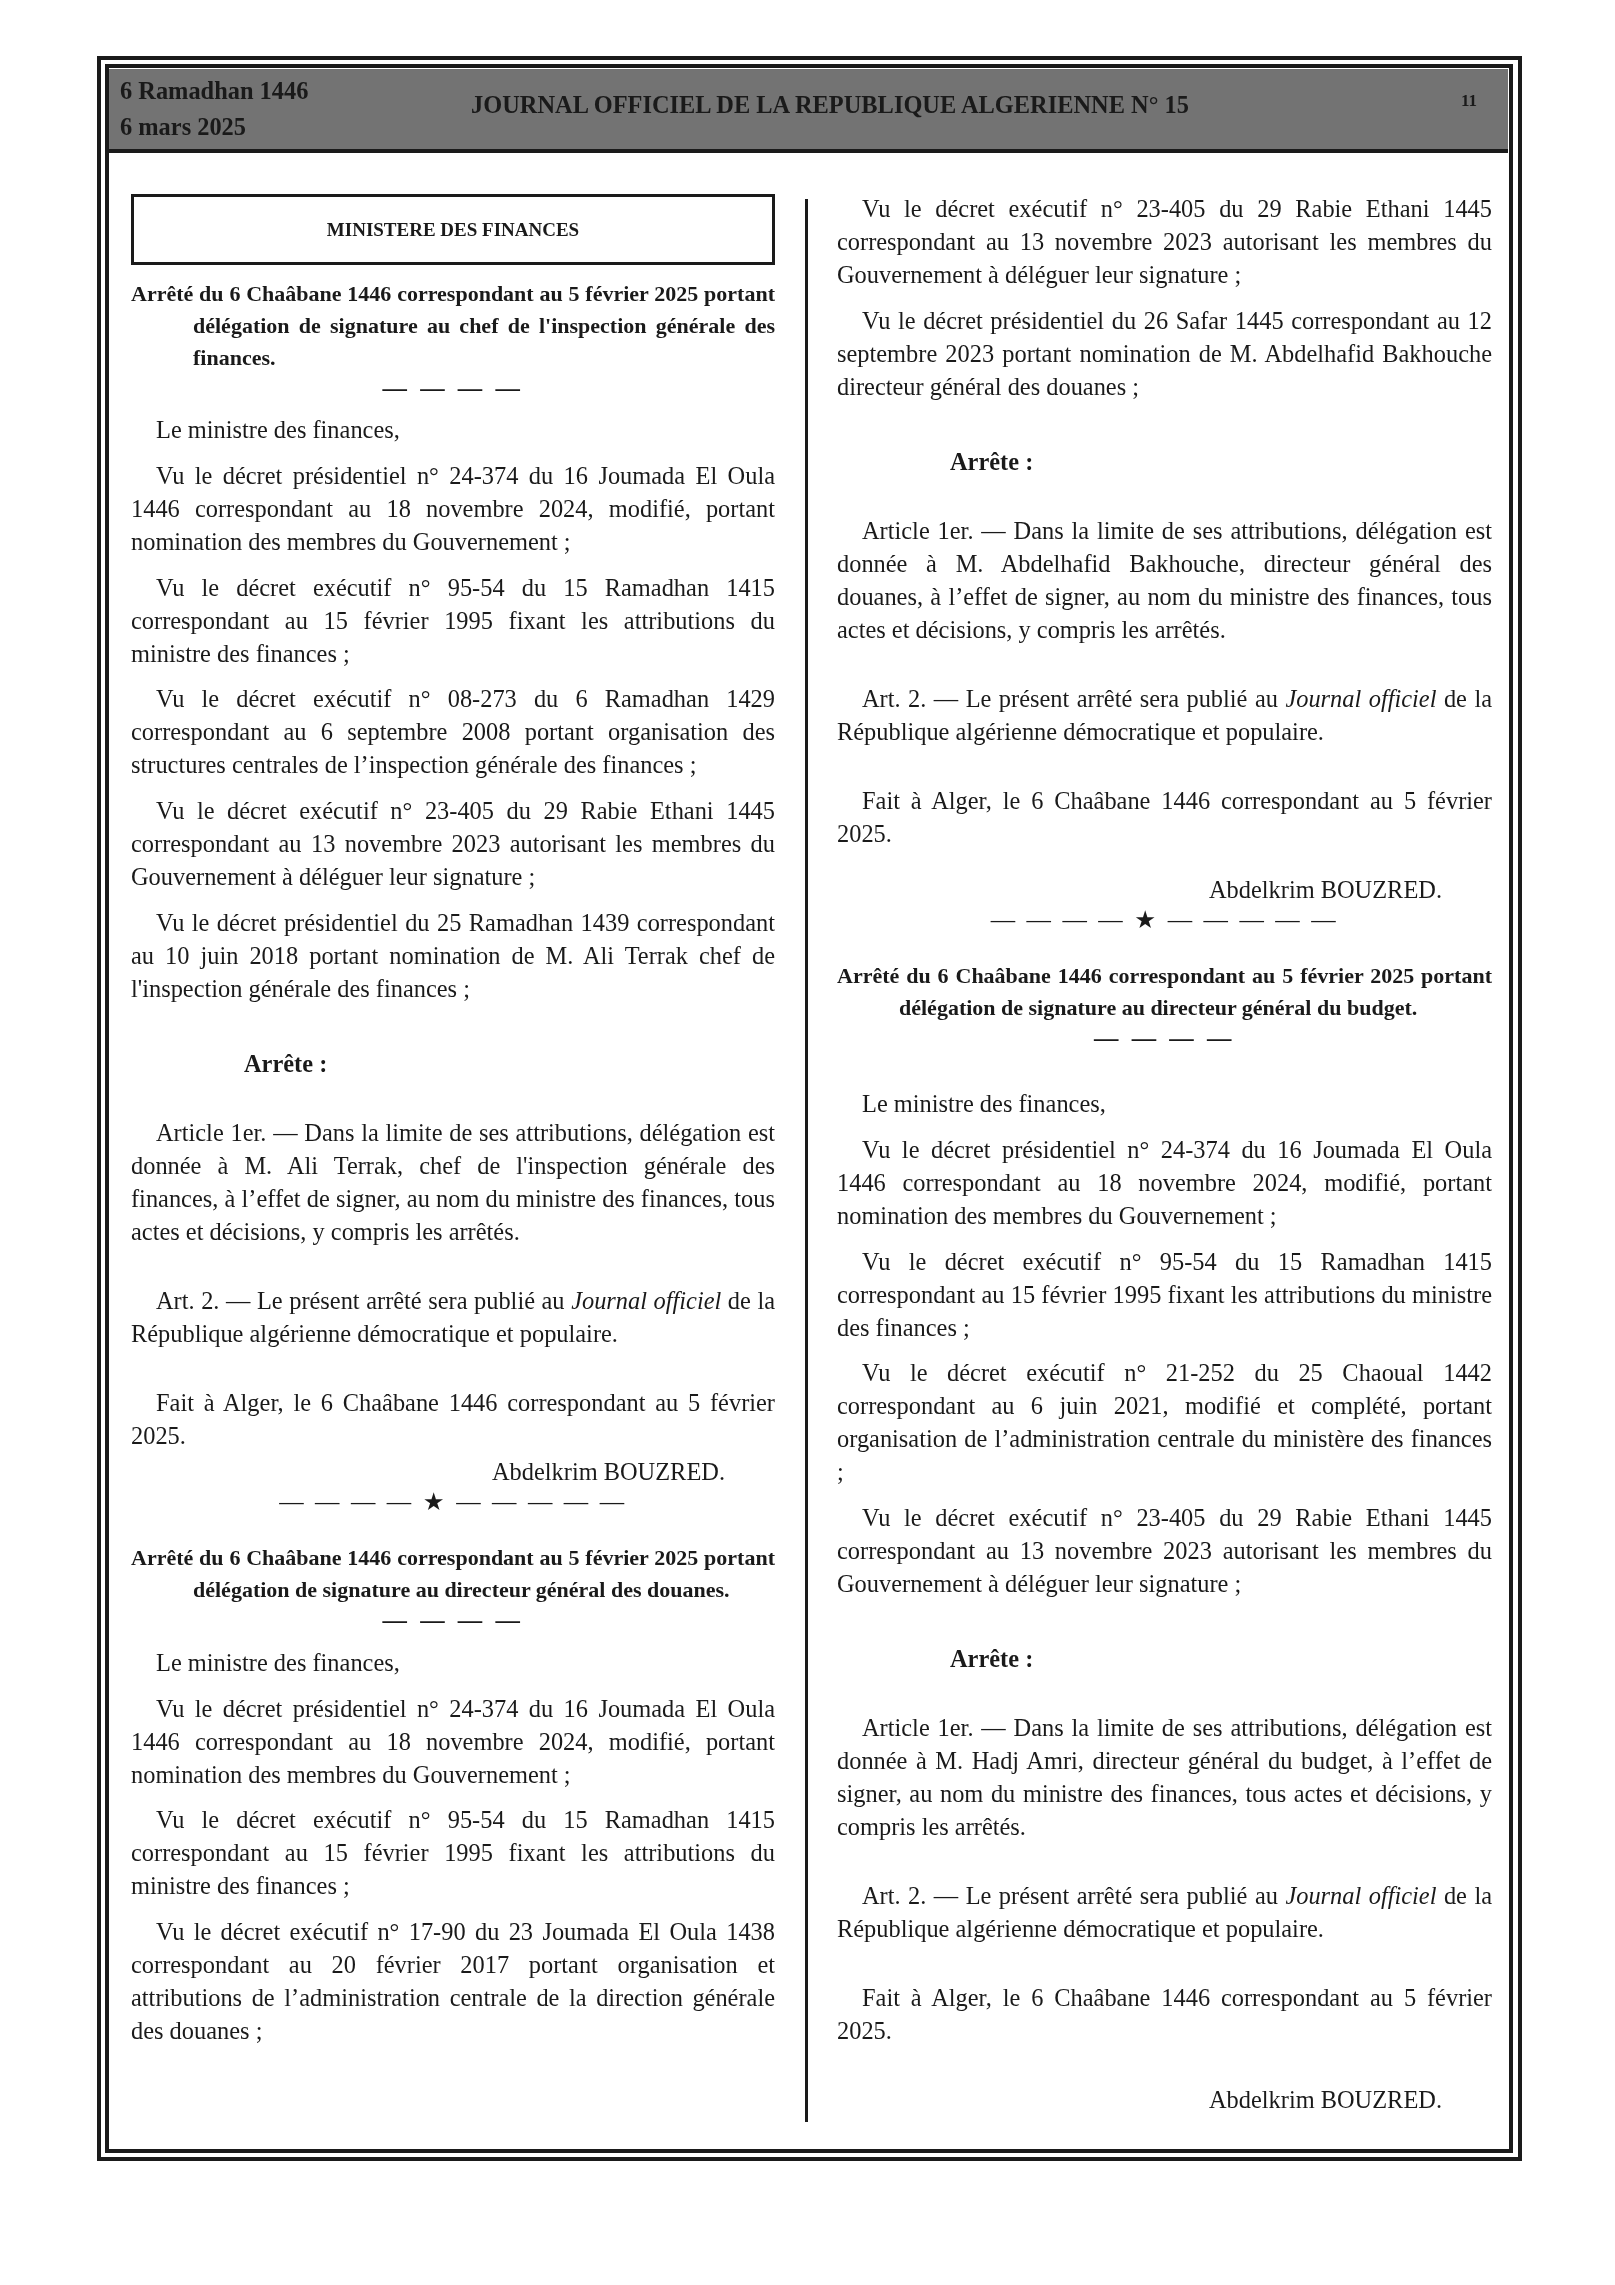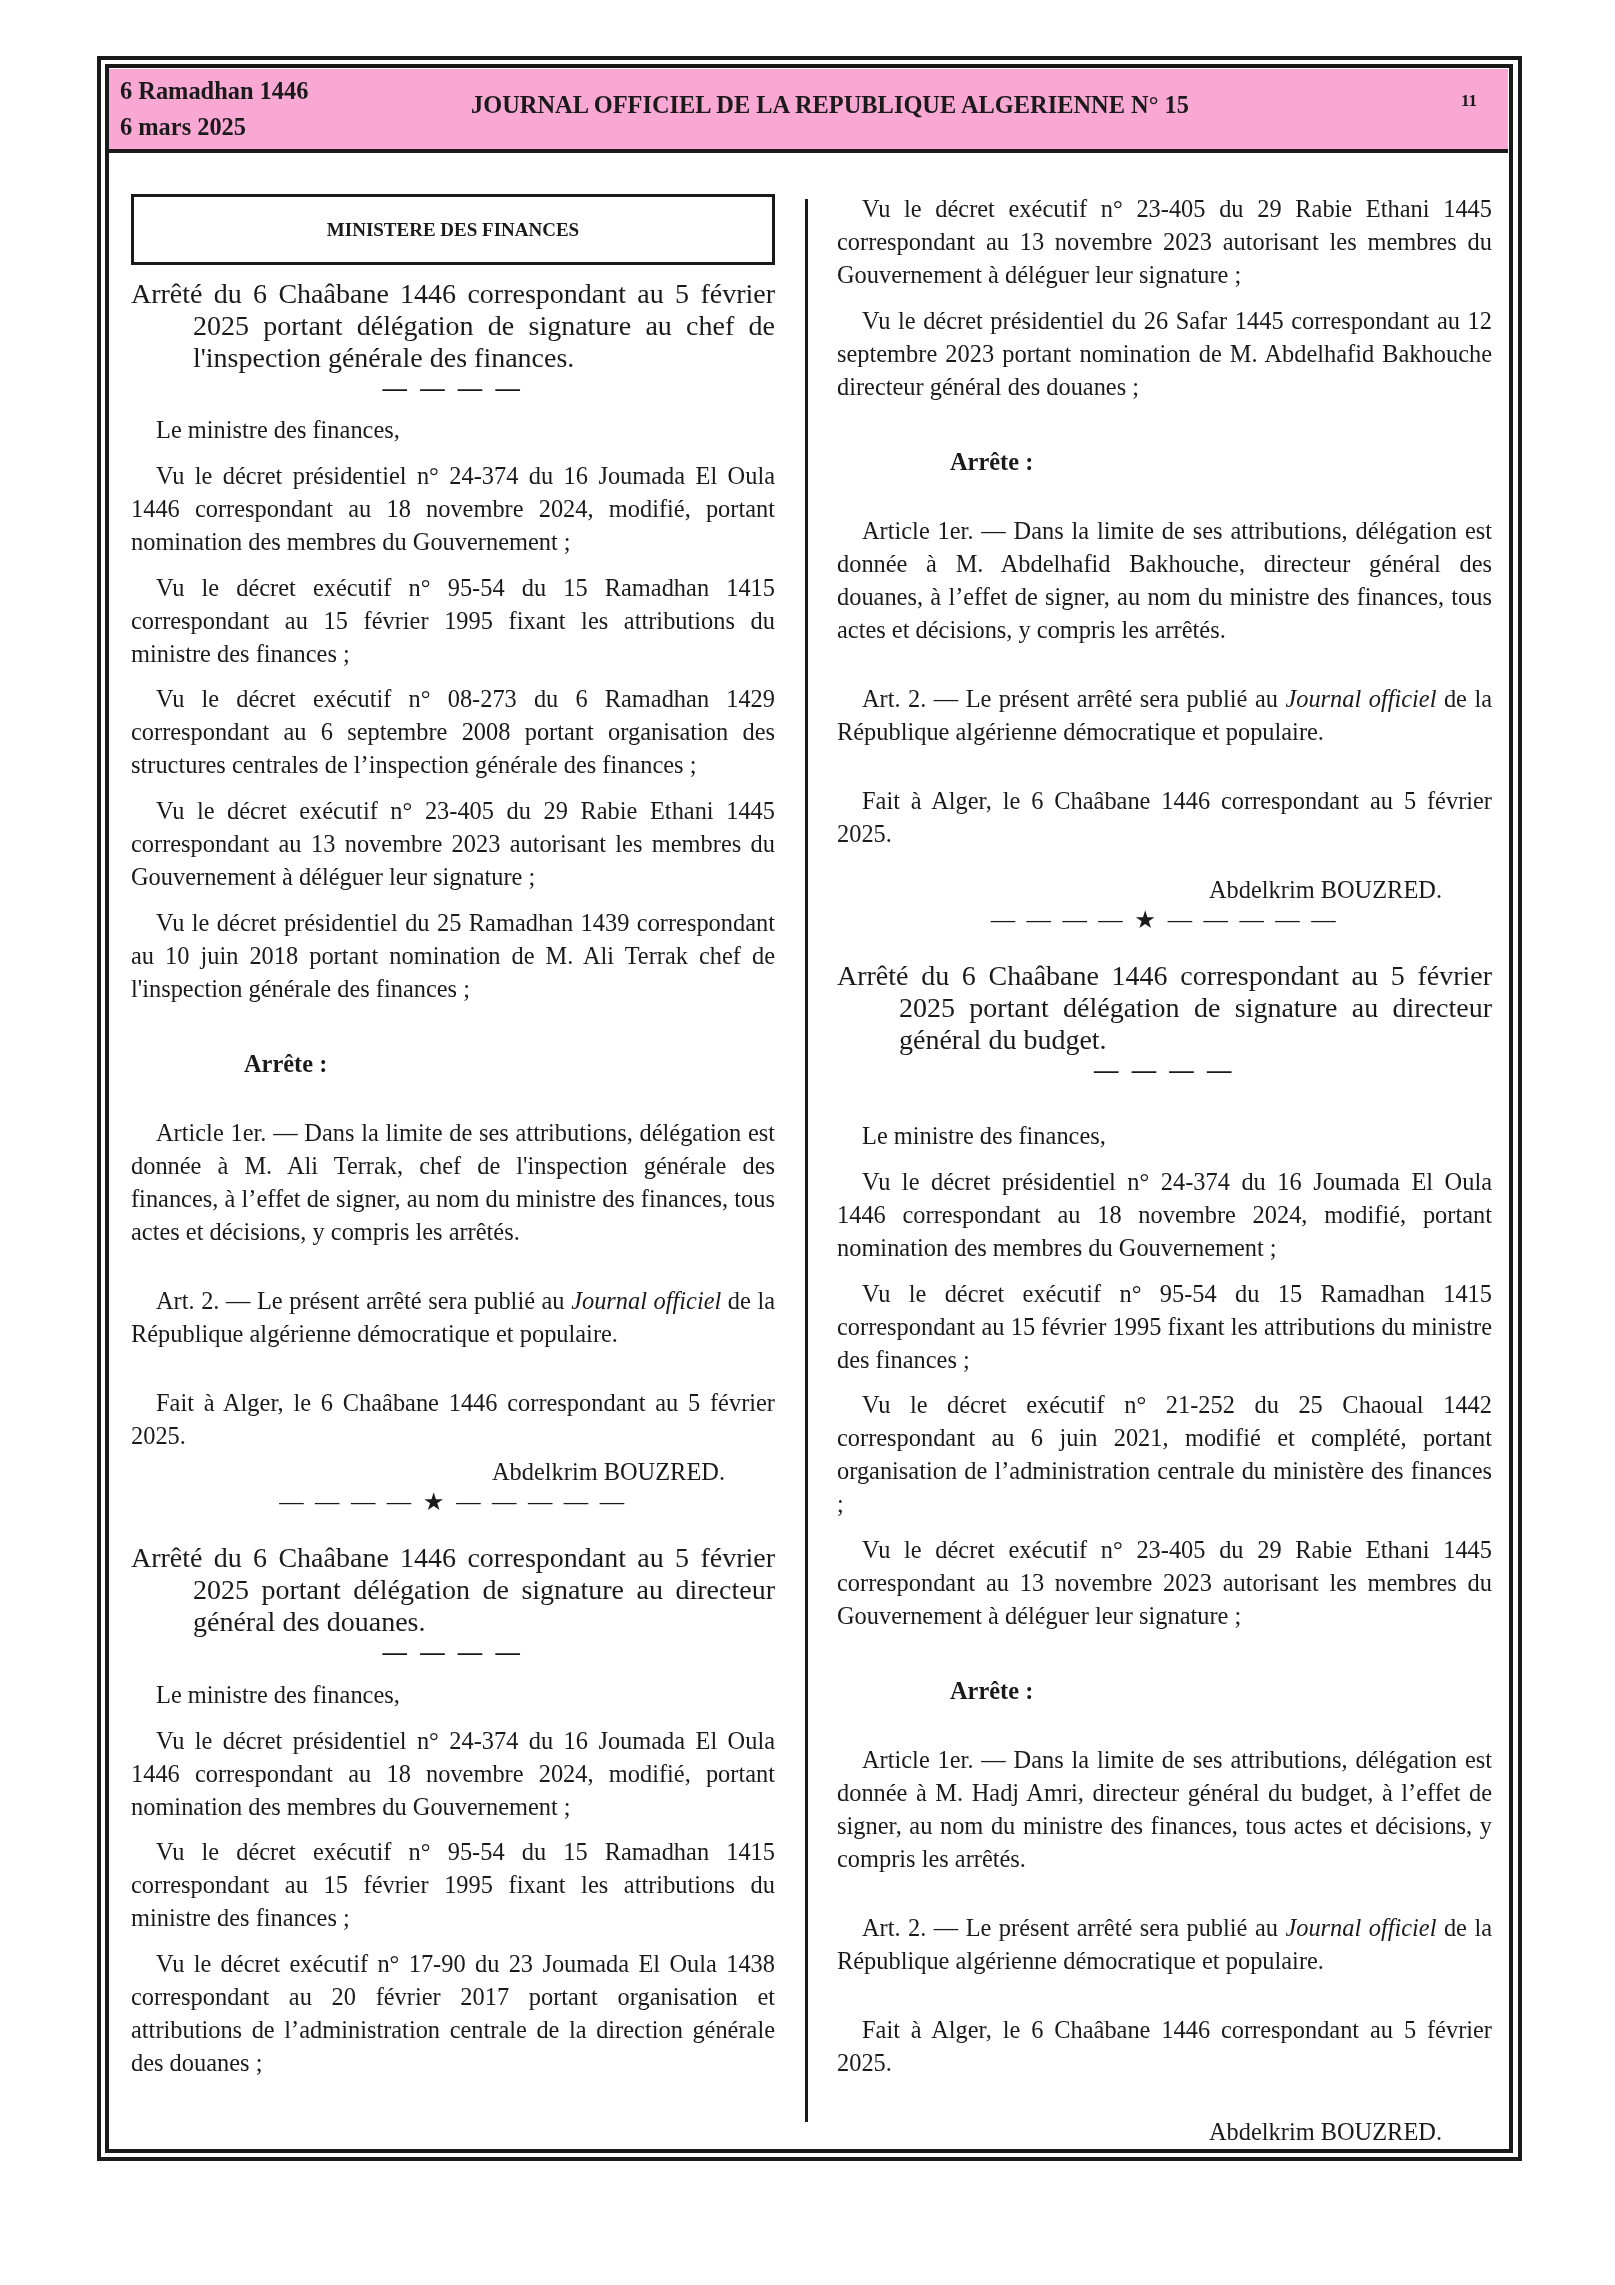--- a/index.html
+++ b/index.html
@@ -5,36 +5,36 @@
     html, body { margin: 0; padding: 0; background: #ffffff; }
     body { width: 1616px; height: 2285px; position: relative; overflow: hidden;
       font-family: "Liberation Serif", "DejaVu Serif", serif; color: #1a1a1a; }
 
     .frame-outer { position: absolute; left: 97px; top: 56px; width: 1425px; height: 2105px;
       border: 4.5px solid #1a1a1a; box-sizing: border-box; }
     .frame-inner { position: absolute; left: 105px; top: 64px; width: 1408px; height: 2089px;
       border: 4.5px solid #1a1a1a; box-sizing: border-box; }
 
     .header { position: absolute; left: 109px; top: 69px; width: 1399px; height: 80px;
-      background: #f9a8d4; border-bottom: 4.5px solid #1a1a1a; box-sizing: content-box; font-family: Liberation Serif, serif; }
+      background: #737373; border-bottom: 4.5px solid #1a1a1a; box-sizing: content-box; font-family: Liberation Serif, serif; }
     .header .dates { position: absolute; left: 11px; top: 3.6px; font-weight: bold; font-size: 24.4px; line-height: 36px; }
     .header .title { position: absolute; left: 0; right: 0; top: 22px; text-align: center; font-weight: bold; font-size: 24.4px;
       padding-left: 43px; }
     .header .pagenum { position: absolute; right: 31px; top: 22px; font-weight: bold; font-size: 17px; }
 
     .col { position: absolute; top: 194px; font-size: 24.4px; line-height: 33px; text-align: justify; }
     .col.left { left: 131px; width: 644px; }
     .col.right { left: 837px; width: 655px; top: 192px; }
 
     .divider { position: absolute; left: 805px; top: 199px; width: 2.7px; height: 1923px; background: #1a1a1a; }
 
     .ministry-box { border: 3.6px solid #1a1a1a; height: 65px; display: flex; align-items: center; justify-content: center;
       font-weight: bold; font-size: 19px; margin-bottom: 12.7px; }
 
-    .arrete-title { font-weight: normal; font-size: 28px; line-height: 32px; text-indent: -62px; padding-left: 62px; text-align: justify; }
+    .arrete-title { font-weight: bold; font-size: 22px; line-height: 32px; text-indent: -62px; padding-left: 62px; text-align: justify; }
     .sep { text-align: center; font-weight: bold; letter-spacing: 3.6px; line-height: 27px; margin-bottom: 12.7px; }
     .star-sep { text-align: center; line-height: 27px; letter-spacing: 2.7px; }
     .para { text-indent: 25px; margin: 0 0 12.7px 0; }
     .para.spaced { margin-bottom: 36px; }
     .arrete-label { font-weight: bold; padding-left: 113px; margin: 42px 0 36px 0; }
     .signature { text-align: right; padding-right: 50px; }
     .gap { height: 27px; }
     em { font-style: italic; }
   </style>
 </head>

